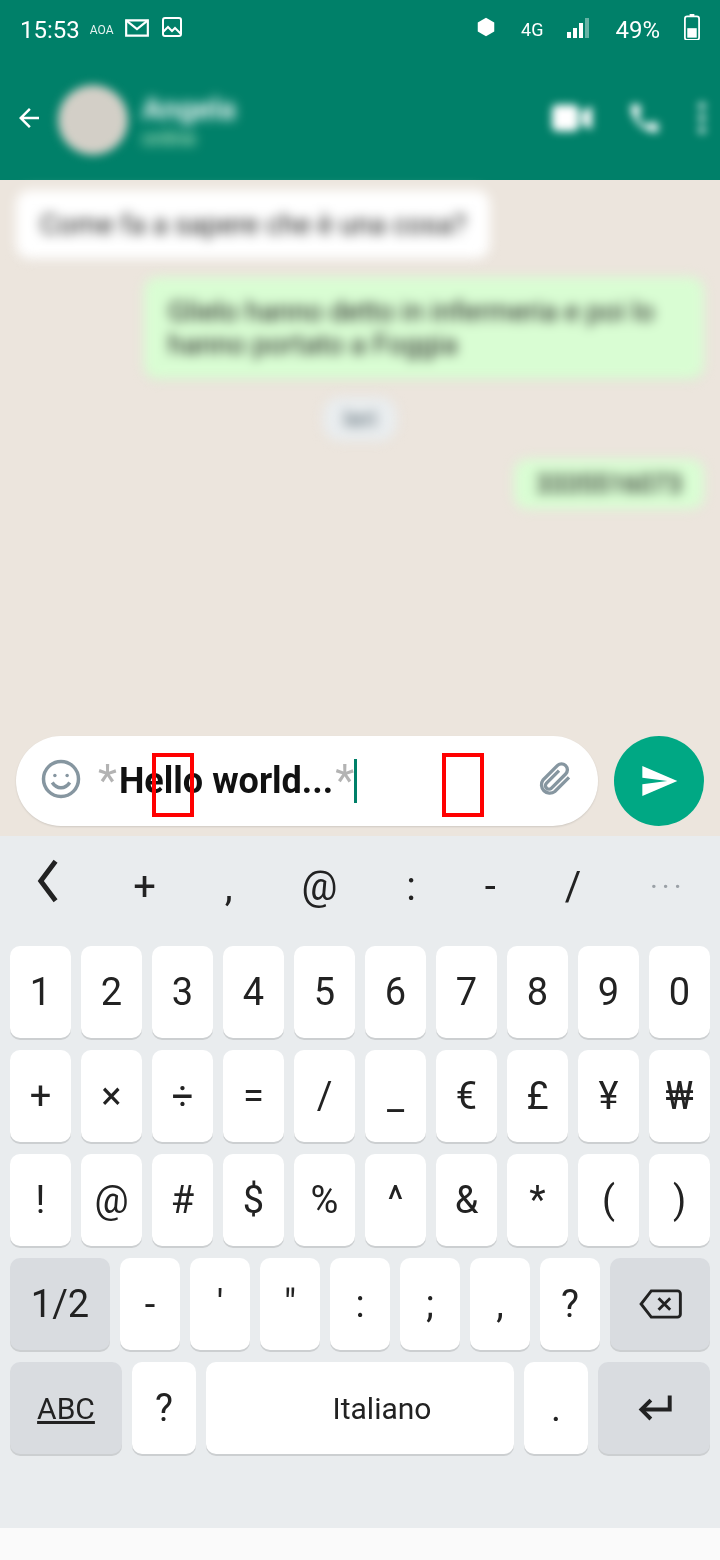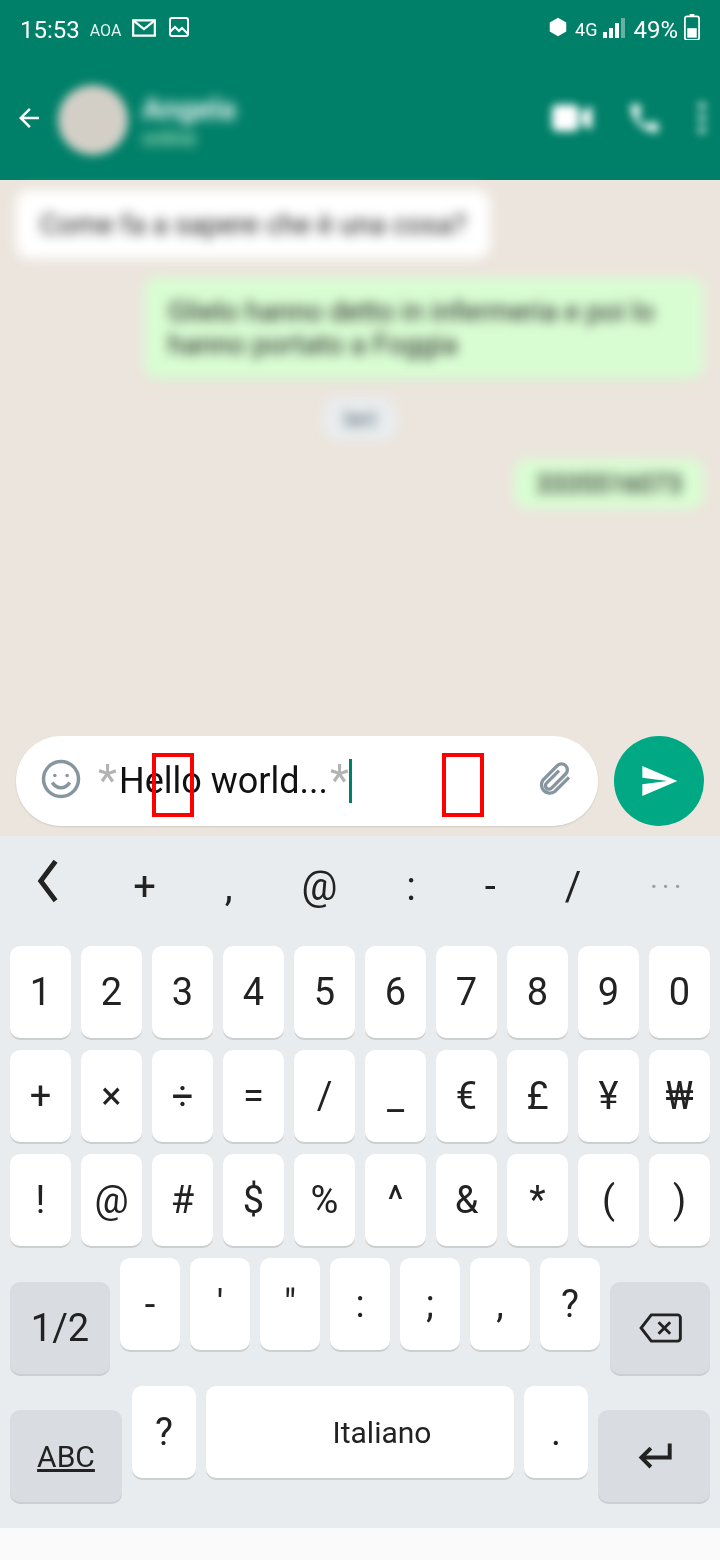--- a/index.html
+++ b/index.html
@@ -1,21 +1,21 @@
 <!DOCTYPE html>
 <html><head>
 <meta charset="utf-8">
 <style>
   * { box-sizing: border-box; margin: 0; padding: 0; font-family: -apple-system, Roboto, Helvetica, Arial, sans-serif; }
   html, body { width: 720px; height: 1560px; overflow: hidden; background: #ece5dd; }
 
   
   .status-bar { height: 60px; background: #008069; color: #fff; display: flex; align-items: center; padding: 16px 20px; font-size: 24px; }
   .status-left { display: flex; align-items: center; gap: 10px; }
-  .status-right { margin-left: auto; display: flex; align-items: center; gap: 6px; }
+  .status-right { margin-left: auto; display: flex; align-items: center; gap: 24px; }
 
   
   .chat-header { height: 120px; background: #008069; display: flex; align-items: center; padding: 0 14px; gap: 14px; }
   .back-arrow svg { fill: #fff; }
   .avatar { width: 70px; height: 70px; border-radius: 50%; background: #d3cfc7; filter: blur(5px); }
   .contact { display:flex; flex-direction:column; }
   .contact .name { color: #fff; font-size: 30px; font-weight: 600; filter: blur(6px); }
   .contact .status { color: #d9fdd3; font-size: 20px; filter: blur(6px); }
   .ch-icons { margin-left: auto; display: flex; align-items: center; gap: 36px; filter: blur(4px); }
   .ch-icons svg { fill: #fff; }
@@ -44,37 +44,37 @@
 
   
   .sugg-strip { height: 100px; background:#e9ecee; display:flex; align-items:center; justify-content:space-around; font-size:40px; color:#222;}
   .sugg-strip .back svg{stroke:#222;}
   .sugg-strip .more { color:#9aa0a6; letter-spacing:4px; font-size:30px;}
 
   
   .kbd { background:#e9ecee; height: 592px; padding: 10px 10px 0; display:flex; flex-direction:column; gap:12px;}
   .krow { display:flex; gap:10px; justify-content:center;}
   .key { background:#fff; border-radius:10px; height:92px; flex:1; display:flex; align-items:center; justify-content:center; font-size:38px; color:#222; box-shadow: 0 2px 0 rgba(0,0,0,.12);}
-  .key.gray { background:#d9dce0;margin-top:24px;}
+  .key.gray { background:#d9dce0;}
   .key.w15 { flex: 0 0 100px;}
   .key.w2 { flex: 0 0 112px; text-decoration: underline;}
   .key.space { flex: 1; padding-left: 44px;}
   .lang-key { font-size:30px;}
   .key svg { stroke:#222;}
 
   
   .nav-bar { height:132px; background:#fafafa; display:flex; align-items:center; justify-content:space-around;}
 </style>
 </head>
 <body>
 
 <div class="status-bar">
   <div class="status-left">
     <span>15:53</span>
-    <span style="font-size:16px; opacity:.9">AOA</span>
+    <span style="font-size:12px; opacity:.9">AOA</span>
     <span>
       <svg width="26" height="20" viewBox="0 0 24 18">
           <path d="M2 2h20v14H2z" fill="none" stroke="#fff" stroke-width="2"></path>
           <path d="M2 2l10 8L22 2" fill="none" stroke="#fff" stroke-width="2"></path>
         </svg>
     </span>
     <span>
       <svg width="24" height="24" viewBox="0 0 24 24">
           <rect x="3" y="3" width="18" height="18" rx="2" fill="none" stroke="#fff" stroke-width="2"></rect>
           <path d="M3 17l5-5 4 4 3-3 6 6" fill="none" stroke="#fff" stroke-width="2"></path>
@@ -158,21 +158,21 @@
     <span class="emoji">
       <svg width="42" height="42" viewBox="0 0 24 24" fill="none" stroke-width="2">
           <circle cx="12" cy="12" r="10"></circle>
           <circle cx="8.5" cy="10" r="1" fill="#8696a0" stroke="none"></circle>
           <circle cx="15.5" cy="10" r="1" fill="#8696a0" stroke="none"></circle>
           <path d="M7 14c1.3 2 3 3 5 3s3.7-1 5-3"></path>
         </svg>
     </span>
     <div class="input-text">
       <span class="star">*</span>
-      <span style="font-weight:400">Hello world...</span>
+      <span style="font-weight:700">Hello world...</span>
       <span class="star">*</span>
       <span class="caret"></span>
       <div class="red-box left"></div>
       <div class="red-box right"></div>
     </div>
     <span class="clip">
       <svg width="40" height="40" viewBox="0 0 24 24" fill="none" stroke-width="2">
           <path d="M21 11l-8.5 8.5a5 5 0 01-7-7L14 4a3.5 3.5 0 015 5l-8.5 8.5a2 2 0 01-3-3L15 7"></path>
         </svg>
     </span>

